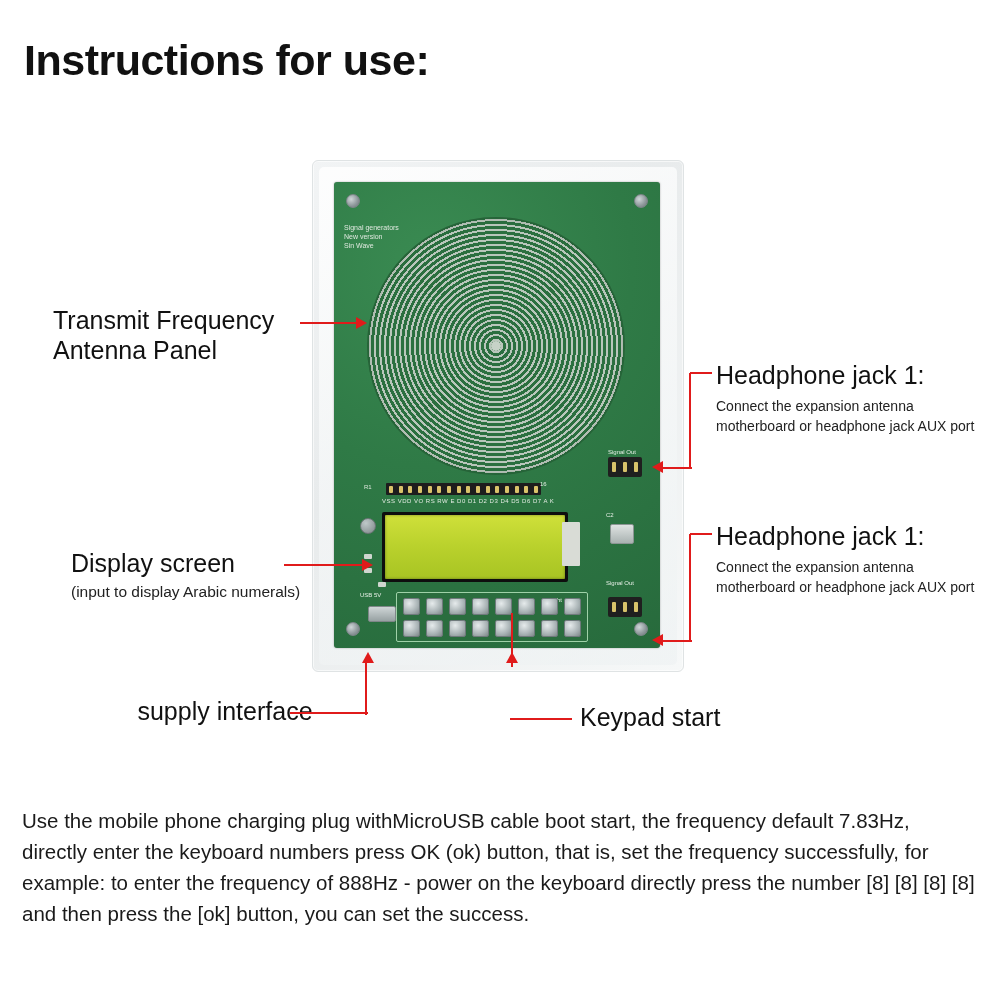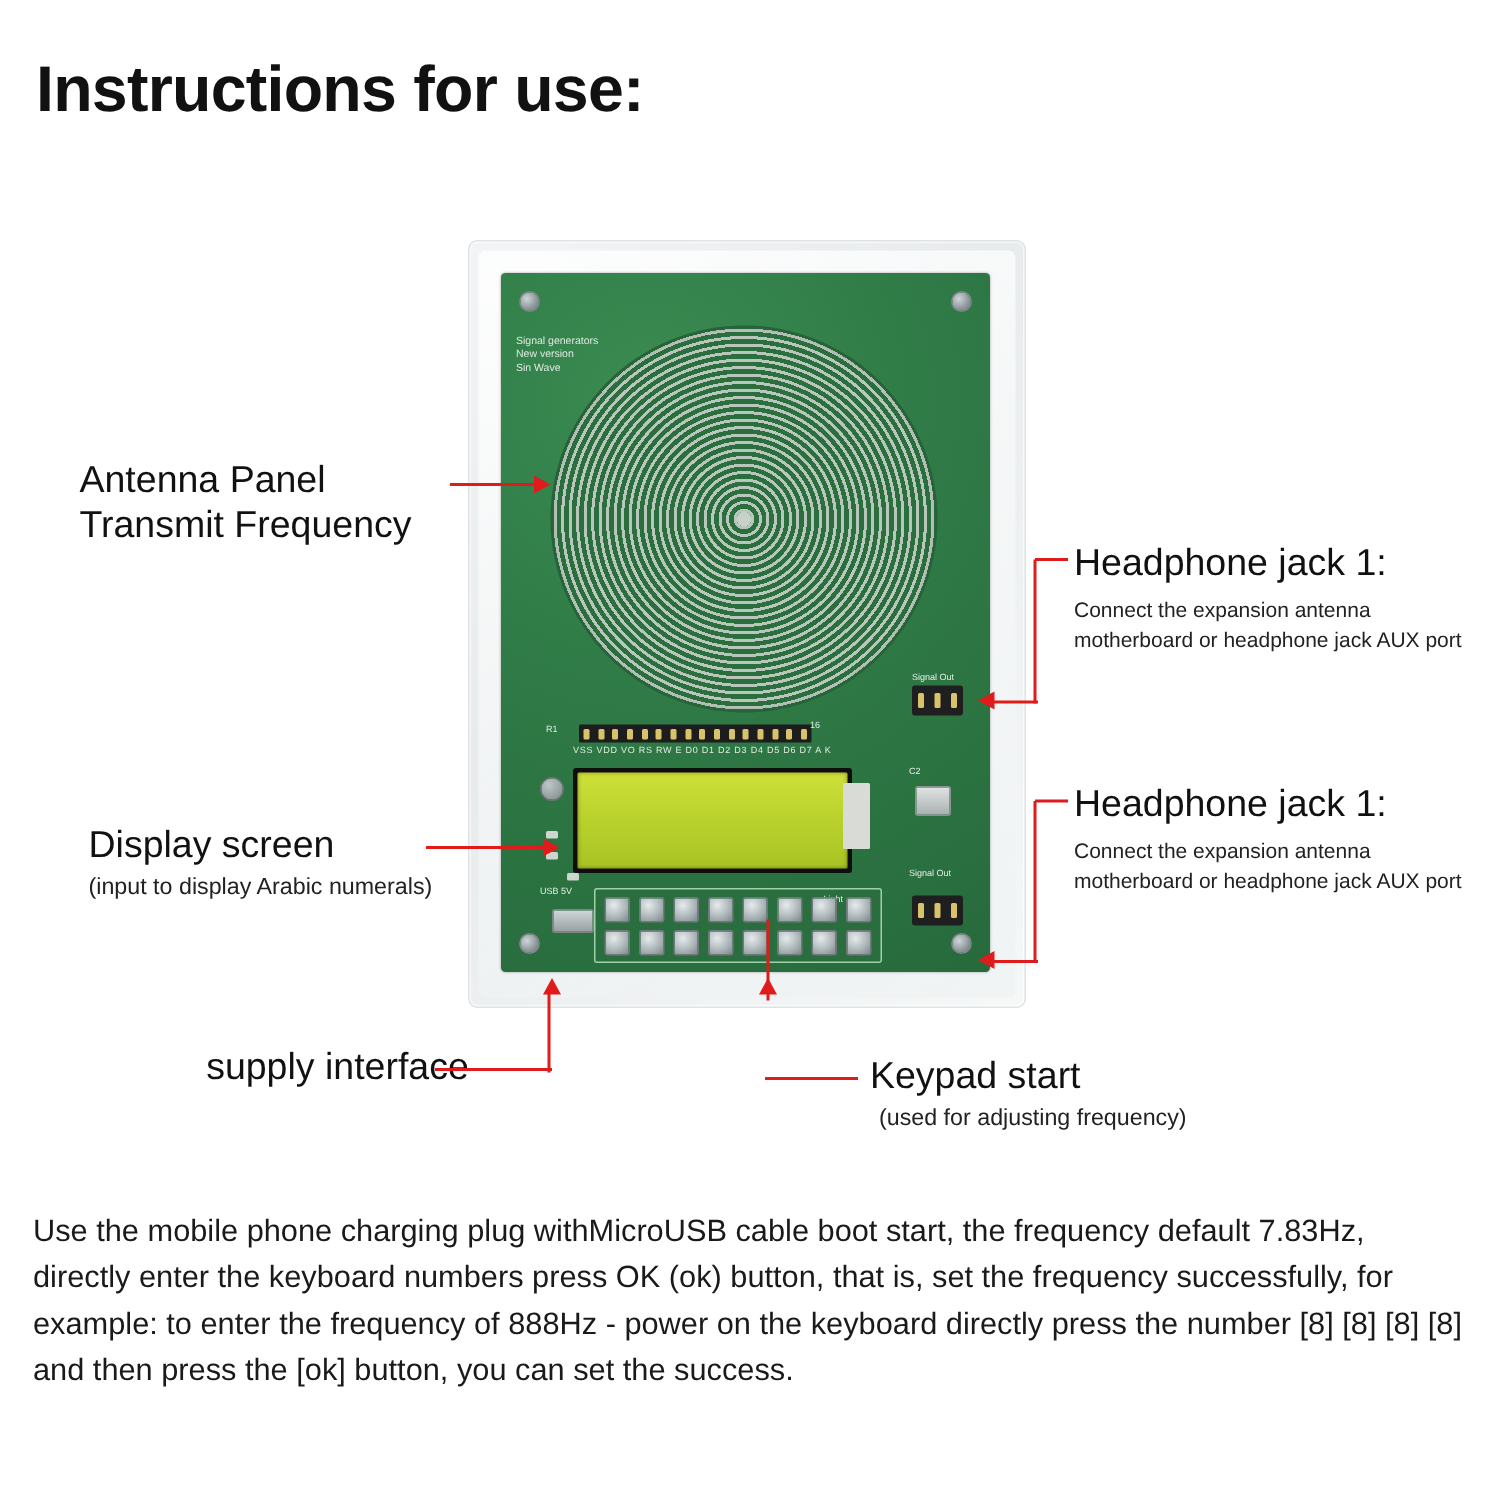--- a/index.html
+++ b/index.html
@@ -255,43 +255,42 @@
         <i></i>
         <i></i>
       </div>
 
     <div class="usb-lbl">USB 5V</div>
     <div class="usb"></div>
   </div>
 </div>
 
 <div class="ann" style="left:53px;top:305px;">
+  <div class="title">Transmit Frequency</div>
   <div class="title">Antenna Panel</div>
-  <div class="title">Transmit Frequency</div>
 </div>
 <div class="leader" style="left:300px;top:322px;width:58px;"></div>
 <div class="arrow right" style="left:356px;top:317px;"></div>
 
-<div class="ann" style="left:59px;top:548px;">
+<div class="ann" style="left:71px;top:548px;">
   <div class="title">Display screen</div>
   <div class="sub" style="margin-top:4px">(input to display Arabic numerals)</div>
 </div>
 <div class="leader" style="left:284px;top:564px;width:80px;"></div>
 <div class="arrow right" style="left:362px;top:559px;"></div>
 
 <div class="ann" style="left:110px;top:696px;text-align:center;width:230px;">
   <div class="title">supply interface</div>
 </div>
 <div class="leader" style="left:290px;top:712px;width:78px;"></div>
 <div class="leader" style="left:366px;top:660px;width:54px;transform:rotate(90deg);transform-origin:left center;"></div>
 <div class="arrow up" style="left:362px;top:652px;"></div>
 
 <div class="ann" style="left:580px;top:702px;width:380px;">
   <div class="title">Keypad start</div>
-  <div class="sub" style="margin-top:4px;margin-left:6px">(used for adjusting frequency)</div>
 </div>
 <div class="leader" style="left:510px;top:718px;width:62px;"></div>
 <div class="leader" style="left:512px;top:666px;width:54px;transform:rotate(-90deg);transform-origin:left center;"></div>
 <div class="arrow up" style="left:506px;top:652px;"></div>
 
 <div class="ann" style="left:716px;top:360px;width:268px;">
   <div class="title">Headphone jack 1:</div>
   <div class="sub small" style="margin-top:6px">Connect the expansion antenna motherboard or headphone jack AUX port</div>
 </div>
 <div class="leader" style="left:690px;top:372px;width:22px;"></div>

